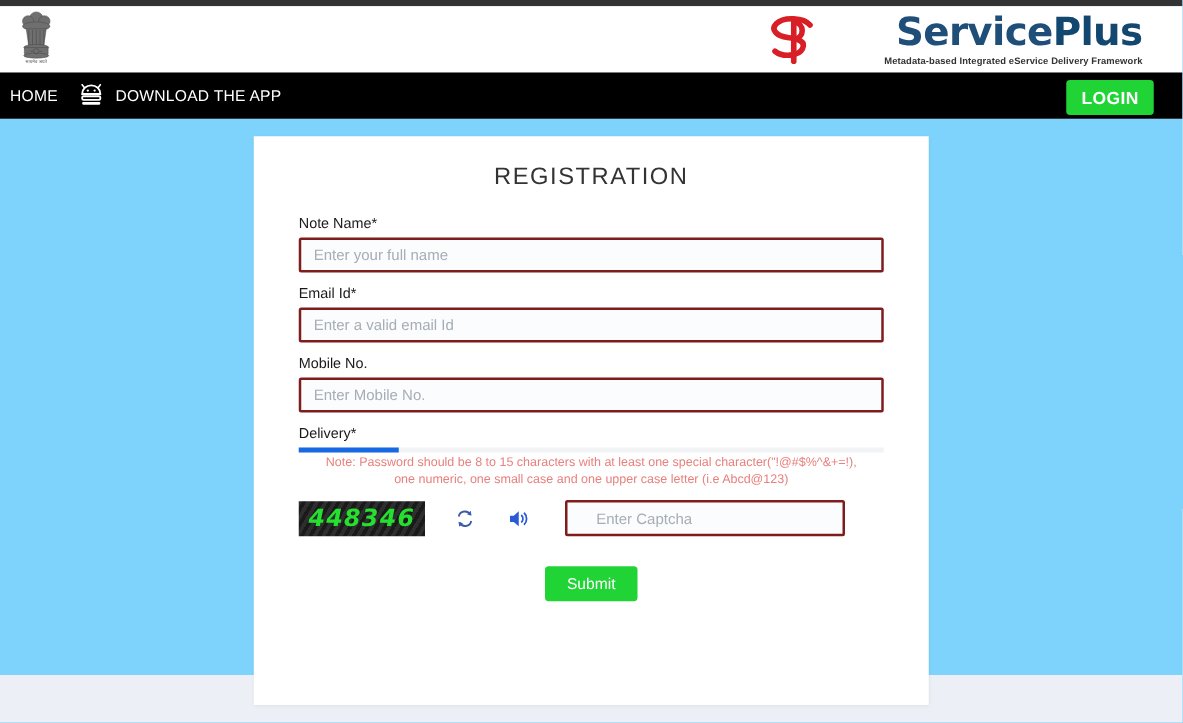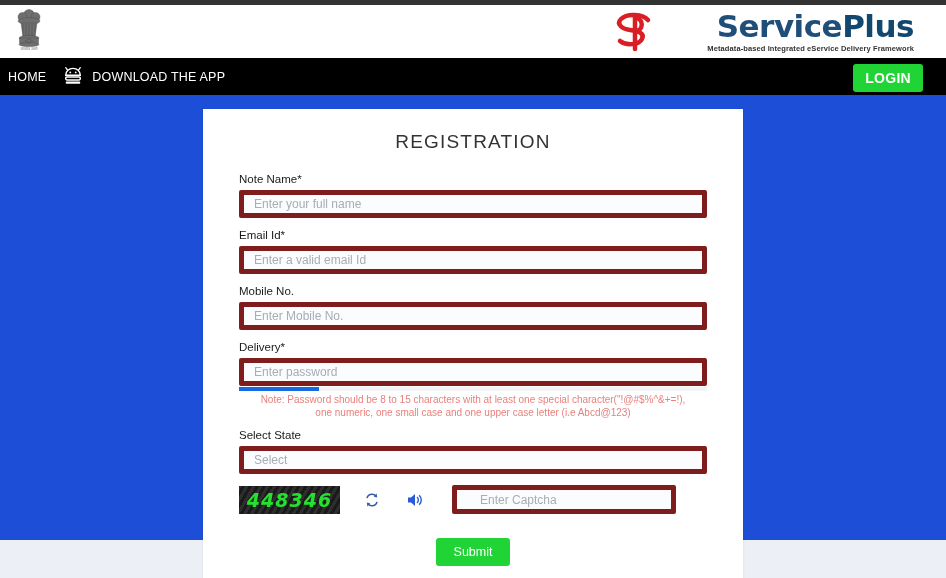--- a/index.html
+++ b/index.html
@@ -111,21 +111,21 @@
     font-weight: bold;
     letter-spacing: 0.3px;
     padding: 6px 12px;
     cursor: pointer;
     font-family: "Liberation Sans", sans-serif;
   }
 
   
   .main {
     height: 445px;
-    background: #1d4ed8;
+    background: #7dd3fc;
     padding-top: 14px;
   }
   .card {
     width: 540px;
     margin: 0 auto;
     background: #ffffff;
     min-height: 455px;
     padding: 18px 36px 20px 36px;
     box-shadow: 0 1px 3px rgba(0,0,0,0.07);
   }
@@ -142,21 +142,21 @@
     display: block;
     font-size: 11.5px;
     color: #1a1a1a;
     margin-bottom: 5px;
     font-weight: normal;
   }
   .req { color: #1a1a1a; }
   .form-control {
     width: 100%;
     height: 28px;
-    border: 5px solid #7f1d1d;
+    border: 2px solid #7f1d1d;
     background: #fbfcfd;
     border-radius: 2px;
     padding: 0 10px;
     font-size: 12px;
     color: #555;
     font-family: "Liberation Sans", sans-serif;
     outline: none;
   }
   .form-control::placeholder { color: #a6adb5; }
 
@@ -329,35 +329,30 @@
       <input class="form-control" type="text" placeholder="Enter a valid email Id" style="">
     </div>
 
     <div class="form-group">
       <label class="form-label"><span>Mobile No.</span><span class="req"></span></label>
       <input class="form-control" type="text" placeholder="Enter Mobile No." style="">
     </div>
 
     <div class="form-group pw-group">
       <label class="form-label"><span>Delivery</span><span class="req">*</span></label>
-      <input class="form-control" type="password" placeholder="Enter password" style="">
       <div class="strength-wrap">
         <div class="strength-bar" style="width: 17%; background: rgb(22, 104, 227);"></div>
       </div>
     </div>
 
     <div class="pw-note">
       <div>Note: Password should be 8 to 15 characters with at least one special character("!@#$%^&amp;+=!),</div>
       <div>one numeric, one small case and one upper case letter (i.e Abcd@123)</div>
     </div>
 
-    <div class="form-group">
-      <label class="form-label"><span>Select State</span><span class="req"></span></label>
-      <input class="form-control" type="text" readonly="" placeholder="Select" style="">
-    </div>
 
     <div class="captcha-row">
 
       <div class="captcha-img">
         <span class="captcha-text">448346</span>
       </div>
 
       <button class="captcha-icon-btn icon-refresh">
         <svg width="16" height="16" viewBox="0 0 16 16">
           <path d="M3 6.2 A5 5 0 0 1 12.3 4.8" fill="none" stroke="#3b5ca8" stroke-width="1.5"></path>

